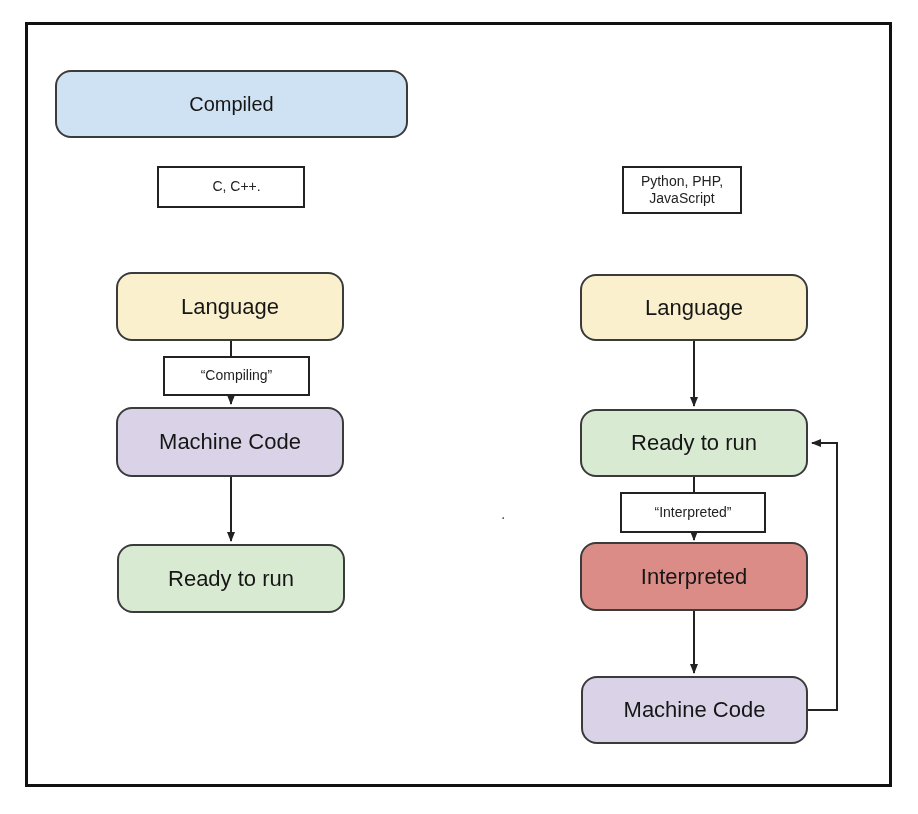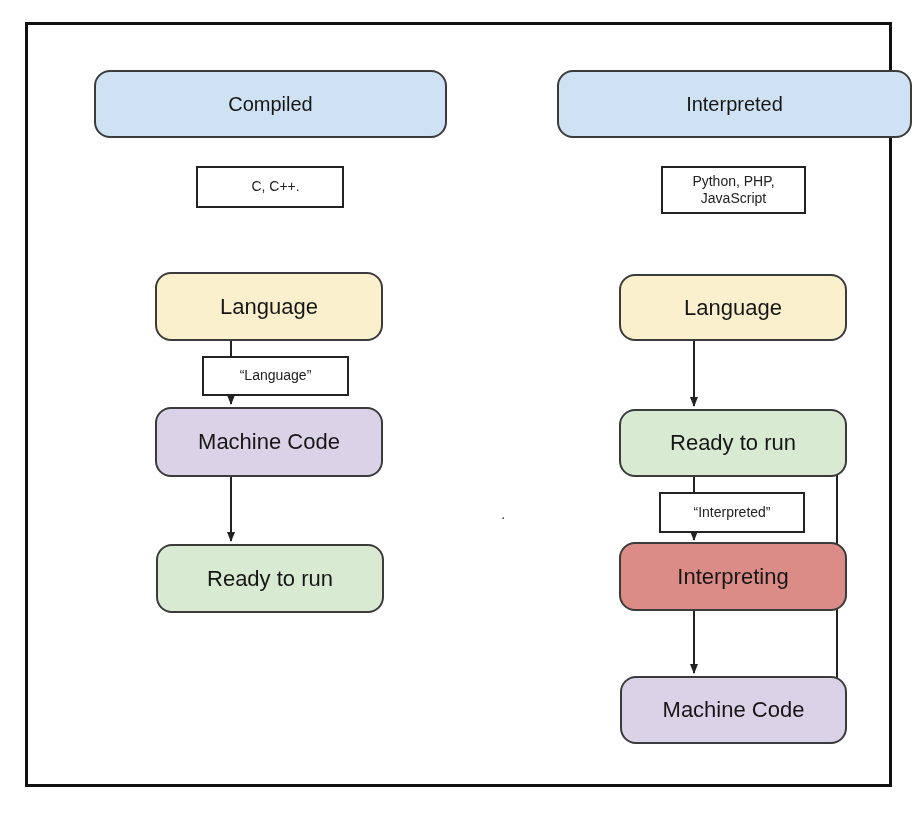--- a/index.html
+++ b/index.html
@@ -18,21 +18,21 @@
   .frame {
     position: absolute;
     left: 25px;
     top: 22px;
     width: 867px;
     height: 765px;
     border: 3px solid #111111;
     background: #ffffff;
     box-sizing: border-box;
   }
-  .abs { position: absolute; box-sizing: border-box; margin-left: 39px; }
+  .abs { position: absolute; box-sizing: border-box; }
   .node {
     border: 2px solid #3b3b3b;
     border-radius: 16px;
     display: flex;
     align-items: center;
     justify-content: center;
     color: #161616;
     z-index: 2;
   }
   .header-node { font-size: 20px; }
@@ -99,54 +99,51 @@
 
   <div class="abs label-box" style="left:157px; top:166px; width:148px; height:42px; padding-left:11px;">
     <span>C, C++.</span>
   </div>
 
   <div class="abs node flow-node" style="left: 116px; top: 272px; width: 228px; height: 69px; background-color: rgb(250, 240, 205);">
     <span>Language</span>
   </div>
 
   <div class="abs label-box" style="left:163px; top:356px; width:147px; height:40px;">
-    <span>“Language”</span>
+    <span>“Compiling”</span>
   </div>
 
   <div class="abs node flow-node" style="left: 116px; top: 407px; width: 228px; height: 70px; background-color: rgb(218, 211, 232);">
     <span>Machine Code</span>
   </div>
 
   <div class="abs node flow-node" style="left: 117px; top: 544px; width: 228px; height: 69px; background-color: rgb(217, 234, 211);">
     <span>Ready to run</span>
   </div>
 
-  <div class="abs node header-node" style="left: 518px; top: 70px; width: 355px; height: 68px; background-color: rgb(207, 226, 243);">
-    <span>Interpreted</span>
-  </div>
 
-  <div class="abs label-box" style="left:622px; top:166px; width:145px; height:48px;">
+  <div class="abs label-box" style="left:622px; top:166px; width:120px; height:48px;">
     <span>Python, PHP,
 JavaScript</span>
   </div>
 
   <div class="abs node flow-node" style="left: 580px; top: 274px; width: 228px; height: 67px; background-color: rgb(250, 240, 205);">
     <span>Language</span>
   </div>
 
   <div class="abs node flow-node" style="left: 580px; top: 409px; width: 228px; height: 68px; background-color: rgb(217, 234, 211);">
     <span>Ready to run</span>
   </div>
 
   <div class="abs label-box" style="left:620px; top:492px; width:146px; height:41px;">
     <span>“Interpreted”</span>
   </div>
 
   <div class="abs node flow-node" style="left: 580px; top: 542px; width: 228px; height: 69px; background-color: rgb(220, 140, 134);">
-    <span>Interpreting</span>
+    <span>Interpreted</span>
   </div>
 
   <div class="abs node flow-node" style="left: 581px; top: 676px; width: 227px; height: 68px; background-color: rgb(218, 211, 232);">
     <span>Machine Code</span>
   </div>
 
   <span class="stray-mark">.</span>
 
 </div>
 

